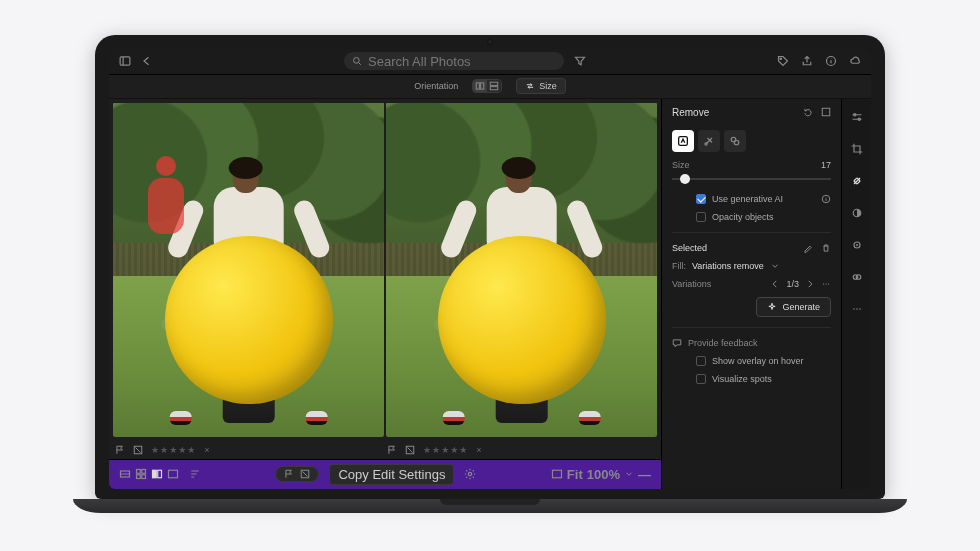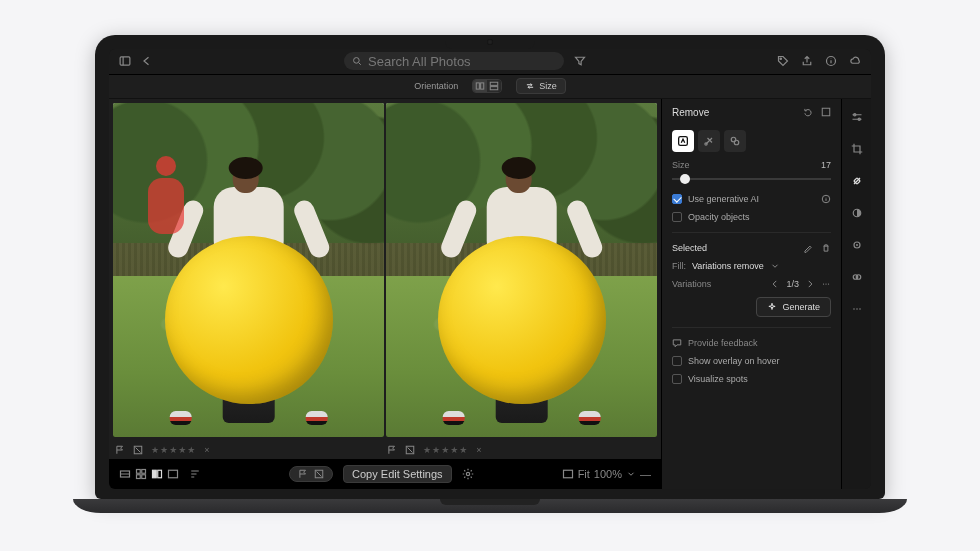--- a/index.html
+++ b/index.html
@@ -200,25 +200,25 @@
   .photo-footer {
     display:flex; gap:4px; padding:4px 6px;
     color:#666; font-size:9px;
   }
   .photo-footer .pf {
     flex:1; display:flex; align-items:center; gap:8px;
   }
   .stars { letter-spacing:1px; color:#555; }
 
   .bottombar {
-    height:30px; background:#000000; border-top:1px solid #000;
+    height:30px; background:#4c1d95; border-top:1px solid #000;
     display:flex; align-items:center; gap:10px; padding:0 10px;
-    color:#888; font-size:11px;
-  }
-  .bottombar .group { display:flex; align-items:center; gap:4px; }
+    color:#888; font-size:13px;
+  }
+  .bottombar .group { display:flex; align-items:center; gap:4px;font-weight:bold; }
   .bottombar .spacer { flex:1; }
   .pill {
     background:#2a2a2a; border:1px solid #3a3a3a; border-radius:10px;
     padding:2px 8px; display:flex; align-items:center; gap:6px;
   }
   .btn {
     background:#2a2a2a; border:1px solid #3a3a3a; border-radius:4px;
     padding:2px 8px; color:#ccc;
   }
 
@@ -249,21 +249,21 @@
   }
   .track {
     position:absolute; top:50%; left:0; right:0; height:2px;
     background:#3a3a3a; transform:translateY(-50%);
   }
   .thumb {
     position:absolute; top:50%; width:10px; height:10px; border-radius:50%;
     background:#eee; transform:translate(-50%,-50%);
   }
   .check {
-    display:flex; align-items:center; gap:6px; color:#aaa;
+    display:flex; align-items:center; gap:6px; color:#aaa;margin-left:24px;
   }
   .box {
     width:10px; height:10px; border:1px solid #555; border-radius:2px;
     display:flex; align-items:center; justify-content:center;
   }
   .box.checked { background:#3a7bd5; border-color:#3a7bd5; }
   .box.checked::after { content:""; width:4px; height:6px; border:solid #fff; border-width:0 1.5px 1.5px 0; transform:rotate(45deg); margin-bottom:1px; }
   hr { border:none; border-top:1px solid #2a2a2a; margin:2px 0; }
   .sub-head { display:flex; justify-content:space-between; align-items:center; color:#ddd; }
   .gen-row { display:flex; align-items:center; gap:6px; }

